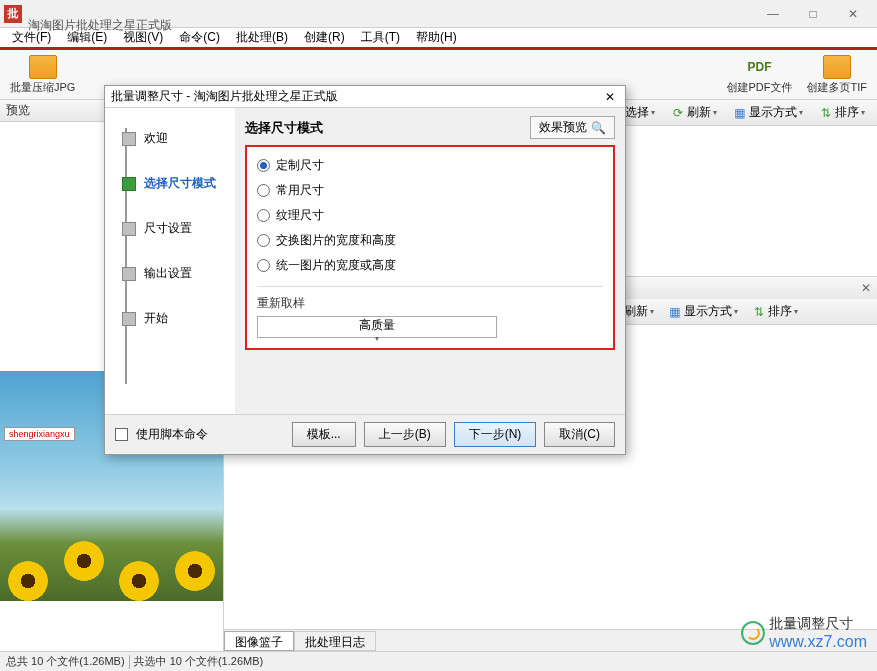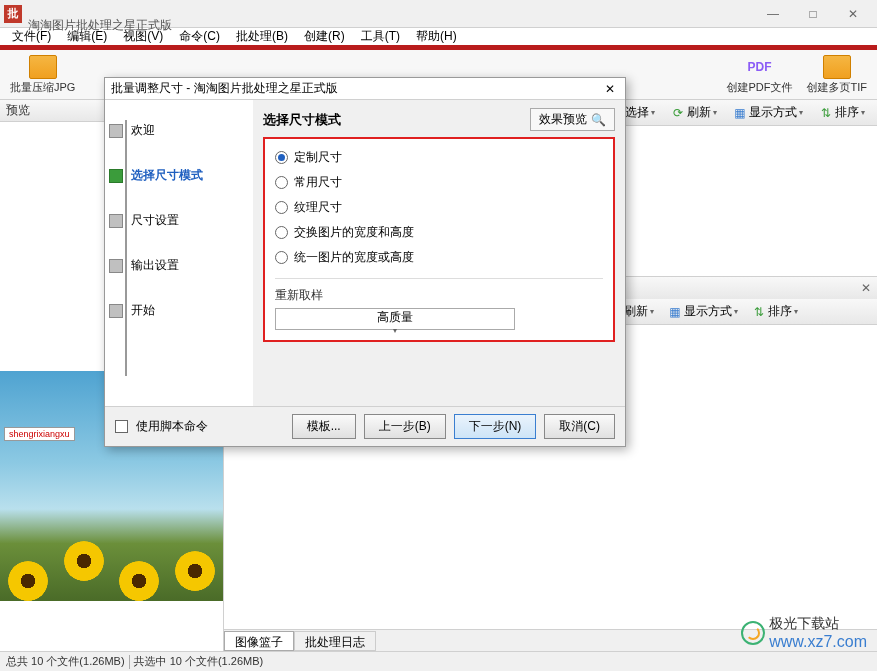--- a/index.html
+++ b/index.html
@@ -4,28 +4,28 @@
   <style>
     * { box-sizing: border-box; margin: 0; padding: 0; font-family: "Microsoft YaHei", sans-serif; }
     body { width: 877px; height: 671px; overflow: hidden; position: relative; background: #fff; font-size: 12px; }
     
     .titlebar { height: 28px; background: #f0f0f0; display: flex; align-items: center; padding: 0 4px; border-bottom: 1px solid #d0d0d0; }
     .titlebar .app-icon { width: 18px; height: 18px; background: #c0392b; margin-right: 6px; display: flex; align-items: center; justify-content: center; color: #fff; font-size: 11px; font-weight: bold;}
     .titlebar .title { flex: 1; color: #555; font-size: 12px; margin-top: 24px; }
     .titlebar .win-btns { display: flex; }
     .titlebar .win-btn { width: 40px; height: 24px; display: flex; align-items: center; justify-content: center; color: #666; }
     
-    .menubar { height: 22px; background: #fff; display: flex; align-items: center; padding: 0 4px; border-bottom: 5px solid #b91c1c; }
+    .menubar { height: 22px; background: #fff; display: flex; align-items: center; padding: 0 4px; border-bottom: 3px solid #b91c1c; }
     .menubar .menu-item { padding: 2px 8px; color: #000; }
     
     .main-toolbar { height: 50px; background: #f7f7f7; display: flex; align-items: center; padding: 0 4px; border-bottom: 1px solid #d0d0d0; gap: 2px;}
     .tb-btn { display: flex; flex-direction: column; align-items: center; padding: 2px 6px; gap: 1px;}
     .tb-btn .tb-icon { width: 28px; height: 24px; background: linear-gradient(#f5b642, #f0a020); border: 1px solid #d08000; border-radius: 2px; display:flex;align-items:center;justify-content:center;}
     .tb-btn .tb-label { font-size: 11px; color: #333; }
-    .tb-btn.pdf .tb-icon { background: none; border: none; color: #8b5cf6; font-weight: bold; display:flex;align-items:center;justify-content:center;}
+    .tb-btn.pdf .tb-icon { background: none; border: none; color: #4d7c0f; font-weight: bold; display:flex;align-items:center;justify-content:center;}
     
     .workspace { display: flex; height: calc(671px - 28px - 22px - 50px - 20px); }
     .preview-panel { width: 224px; border-right: 1px solid #d0d0d0; display: flex; flex-direction: column; }
     .panel-header { height: 22px; background: linear-gradient(#f8f8f8, #e8e8e8); border-bottom: 1px solid #d0d0d0; padding: 2px 6px; font-size: 12px; color: #333; display:flex; align-items:center;}
     .preview-img { flex: 1; display: flex; align-items: center; justify-content: center; position: relative; }
     .sunflower-bg { width: 100%; height: 230px; position: absolute; bottom: 50px; background: linear-gradient(#4fa3d1 0%, #8cc9e3 40%, #b9e0ed 60%, #6b8f3a 75%, #4a6b28 100%); }
     .sunflowers { position: absolute; bottom: 0; width: 100%; height: 120px; display: flex; justify-content: space-around; align-items: flex-end;}
     .flower { width: 40px; height: 40px; background: radial-gradient(circle, #4a2800 25%, #f5c700 26%, #f5c700 70%, transparent 71%); border-radius: 50%;}
     .preview-label { position: absolute; bottom: 160px; left: 4px; background: #fff; border: 1px solid #999; padding: 1px 4px; font-size: 9px; color: #c00;}
     
@@ -53,25 +53,25 @@
     .bt-sep { width: 1px; height: 16px; background: #ccc; margin: 0 4px;}
     .basket-content { flex: 1; background: #fff; }
     .basket-tabs { height: 22px; background: #f0f0f0; display: flex; border-top: 1px solid #d0d0d0;}
     .btab { padding: 2px 10px; border: 1px solid #aaa; background: #fff; margin-top: 1px; font-size: 12px;}
     .btab.inactive { background: #f0f0f0; border-color: #ccc;}
     
     .statusbar { height: 20px; background: #f0f0f0; border-top: 1px solid #d0d0d0; display: flex; align-items: center; padding: 0 6px; font-size: 11px; color: #333; gap: 4px;}
     .stat-sep { width: 1px; height: 14px; background: #aaa; }
     
     
-    .dialog { position: absolute; left: 104px; top: 77px; width: 522px; height: 370px; background: #f0f0f0; border: 1px solid #999; box-shadow: 3px 3px 10px rgba(0,0,0,0.3);}
+    .dialog { position: absolute; left: 104px; top: 85px; width: 522px; height: 370px; background: #f0f0f0; border: 1px solid #999; box-shadow: 3px 3px 10px rgba(0,0,0,0.3);}
     .dlg-title { height: 22px; background: #fff; border-bottom: 1px solid #d0d0d0; display: flex; align-items: center; justify-content: space-between; padding: 0 6px;}
     .dlg-close { width: 18px; height: 18px; display:flex; align-items:center; justify-content:center;}
     .dlg-body { display: flex; height: calc(100% - 22px - 40px);}
-    .dlg-nav { width: 148px; background: #fff; padding: 8px 0; position: relative;}
+    .dlg-nav { width: 130px; background: #fff; padding: 8px 13px; position: relative;}
     .nav-line { position: absolute; left: 20px; top: 20px; bottom: 30px; width: 2px; background: #999;}
     .nav-item { display: flex; align-items: center; gap: 8px; padding: 14px 4px; position: relative; z-index:1;}
     .nav-box { width: 14px; height: 14px; background: #c0c0c0; border: 1px solid #888;}
     .nav-box.active { background: #3b9c3b; border-color: #2a7a2a;}
     .nav-item.active { color: #2060c0; font-weight: bold;}
     .dlg-right { flex: 1; padding: 8px 10px; }
     .dlg-hdr { display: flex; justify-content: space-between; align-items: center; margin-bottom: 6px;}
     .dlg-hdr-title { font-weight: bold; font-size: 13px; }
     .preview-btn { display: flex; align-items: center; border: 1px solid #aaa; background: #f8f8f8; padding: 2px 8px; gap: 4px;}
     .red-frame { border: 2px solid #e02020; padding: 6px 10px 10px; background: #fff;}
@@ -324,16 +324,16 @@
     <div class="dlg-btn">模板...</div>
     <div class="dlg-btn">上一步(B)</div>
     <div class="dlg-btn primary">下一步(N)</div>
     <div class="dlg-btn">取消(C)</div>
   </div>
 </div>
 
 <div class="watermark">
   <div class="wm-icon"></div>
   <div>
-    <div>极光下载站</div>
+    <div>批量调整尺寸</div>
     <div class="wm-url">www.xz7.com</div>
   </div>
 </div>
 
 </body></html>

